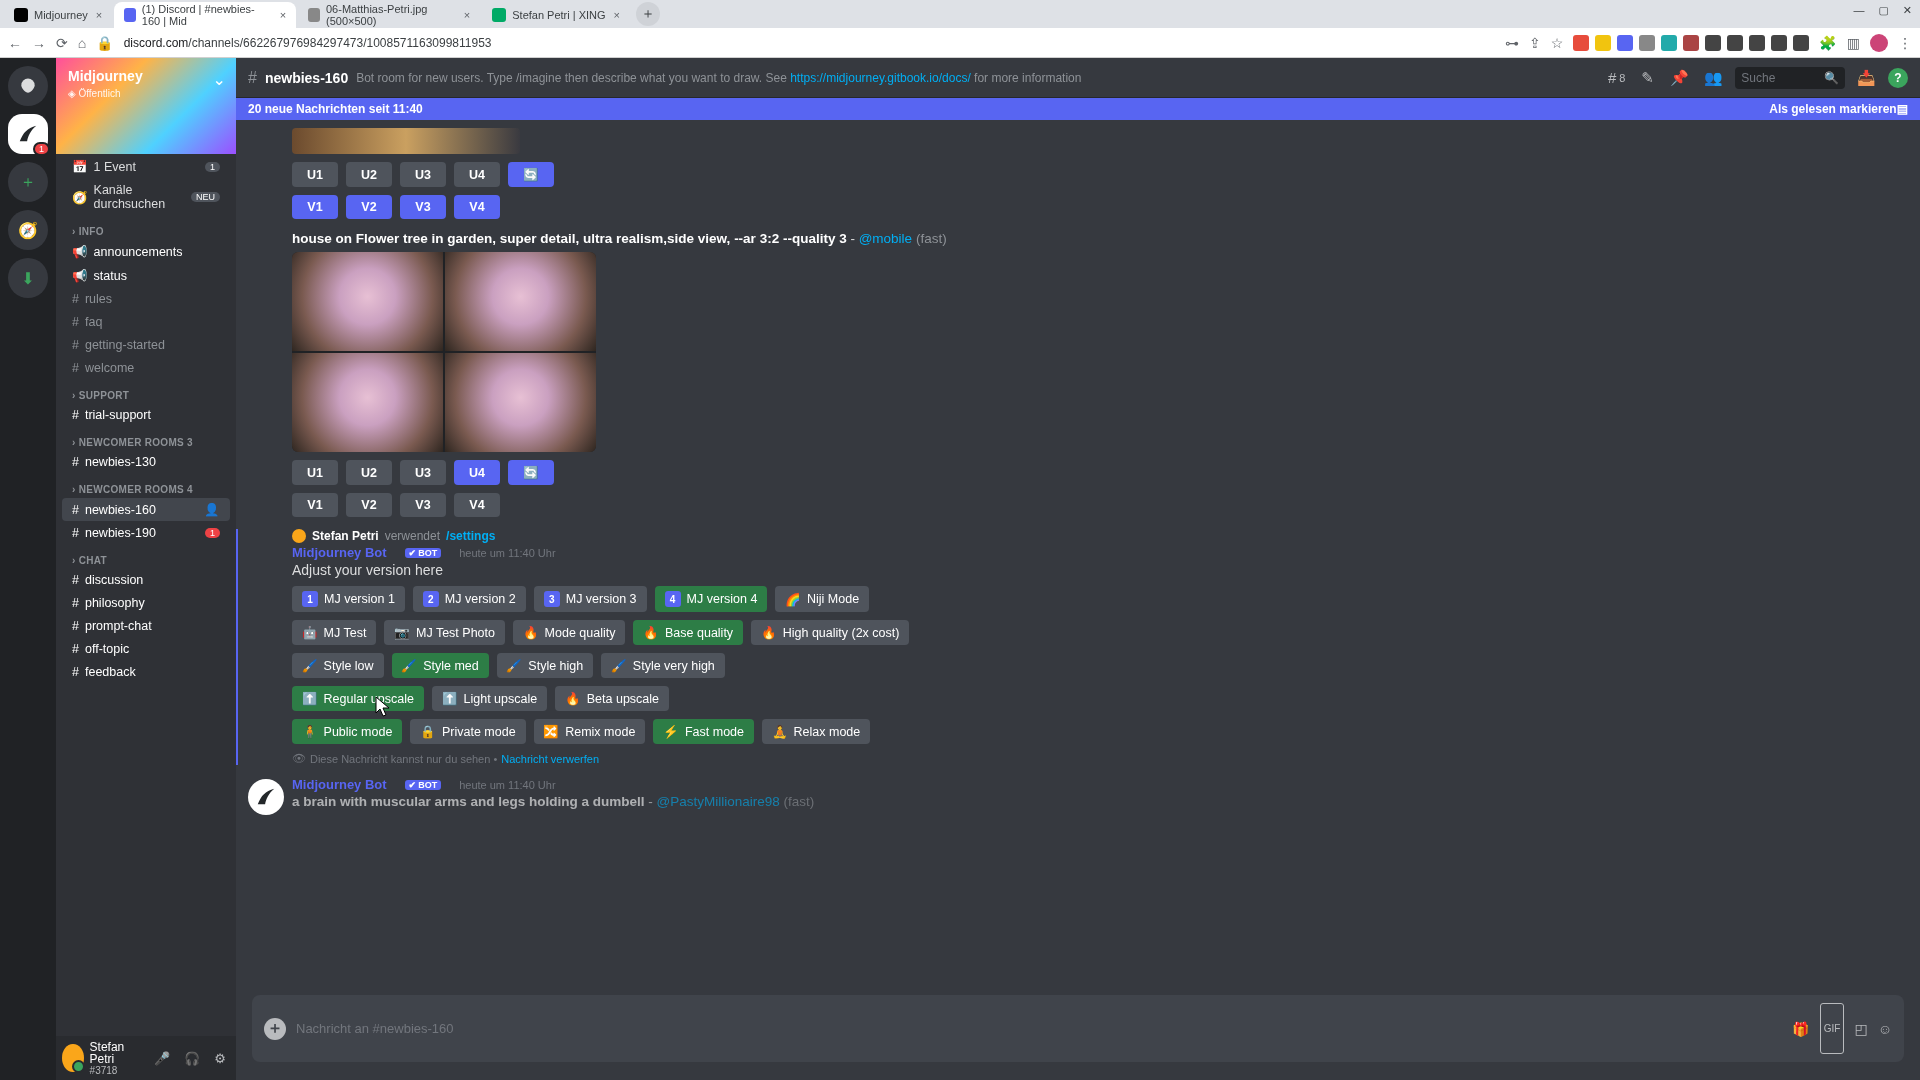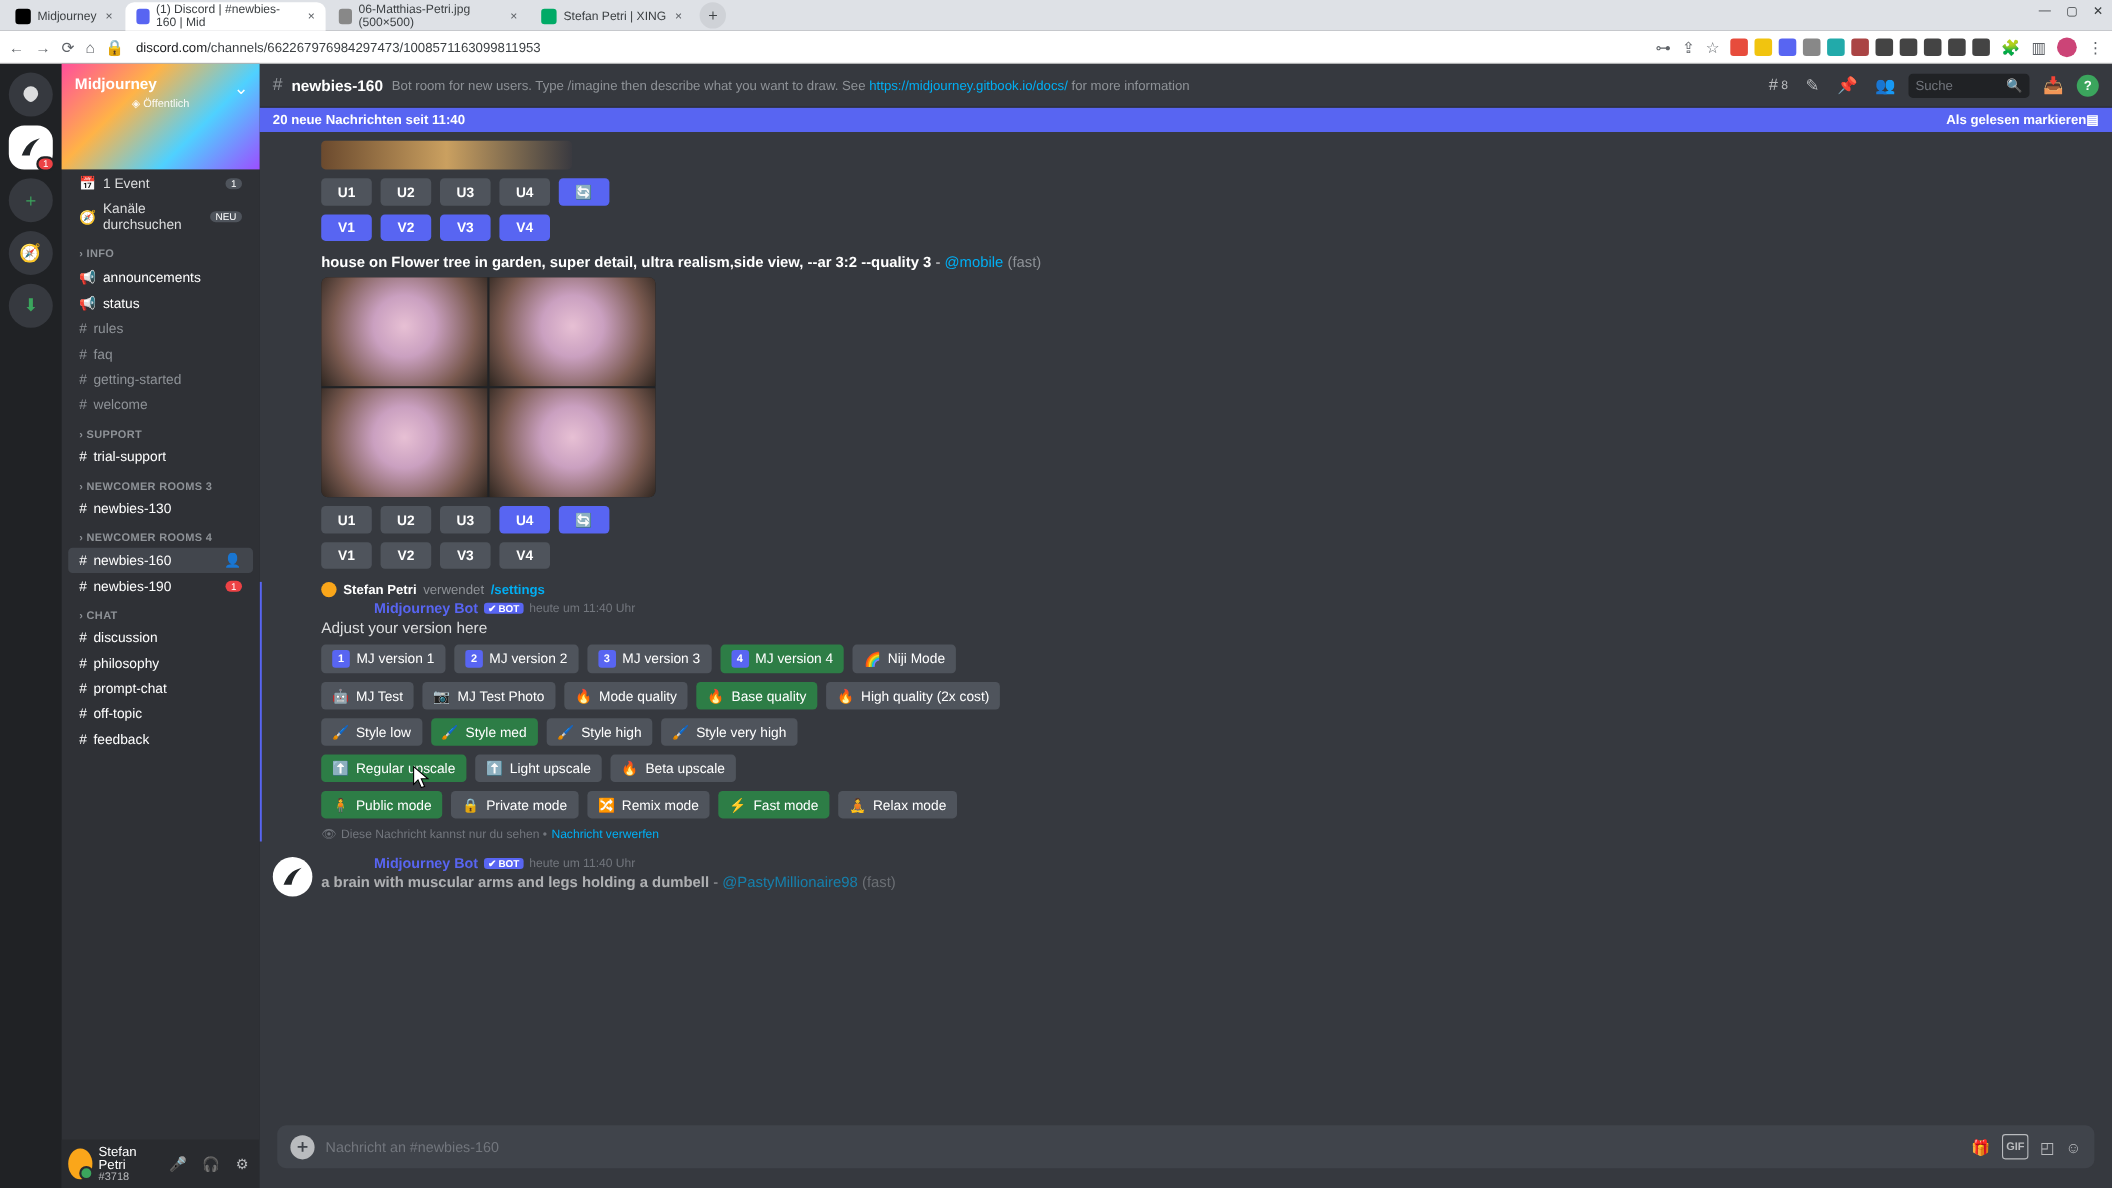--- a/index.html
+++ b/index.html
@@ -23,21 +23,21 @@
   .app { display:flex; height:calc(100vh - 58px); }
   .guildcol { width:56px; background:#202225; display:flex; flex-direction:column; align-items:center; padding-top:8px; gap:8px;}
   .gicon { width:40px; height:40px; border-radius:20px; background:#36393f; display:flex; align-items:center; justify-content:center; color:#dcddde; font-size:16px; position:relative;}
   .gicon.sel { border-radius:14px; background:#fff; color:#23272a;}
   .gicon.green { color:#3ba55d; }
   .gicon .badge { position:absolute; bottom:-2px; right:-2px; background:#ed4245; color:#fff; font-size:9px; border-radius:8px; padding:0 4px; border:2px solid #202225;}
 
   .chanlist { width:180px; background:#2f3136; display:flex; flex-direction:column; }
   .srvhead { height:96px; background:linear-gradient(135deg,#ff4f9b,#ffb347,#4fd1ff,#9b4fff); color:#fff; padding:10px 12px; position:relative;}
   .srvhead .name { font-weight:700; font-size:14px;}
-  .srvhead .pub { font-size:10px; margin-top:4px; opacity:.9;text-align:center;}
+  .srvhead .pub { font-size:10px; margin-top:4px; opacity:.9;}
   .srvhead .chev { position:absolute; right:10px; top:12px; }
   .chscroll { flex:1; overflow:hidden; padding-bottom:4px;}
   .evrow, .chrow { display:flex; align-items:center; padding:4px 10px; font-size:12.5px; color:#8e9297; border-radius:4px; margin:1px 6px; gap:6px;}
   .evrow { color:#dcddde; }
   .evrow .pill, .chrow .pill { margin-left:auto; background:#4f545c; color:#fff; font-size:9px; border-radius:8px; padding:0 5px;}
   .cat { font-size:10px; color:#8e9297; text-transform:uppercase; letter-spacing:.3px; padding:10px 10px 2px 16px; font-weight:600;}
   .chrow.sel { background:#42464d; color:#fff; }
   .chrow.unread { color:#fff; }
   .chrow .redb { margin-left:auto; background:#ed4245; color:#fff; font-size:9px; border-radius:8px; padding:0 5px;}
   .userbar { height:44px; background:#292b2f; display:flex; align-items:center; padding:0 6px; gap:6px;}
@@ -75,21 +75,21 @@
   .btnrow { display:flex; gap:8px; margin-top:8px; }
   .dbtn { background:#4f545c; color:#fff; border:none; border-radius:4px; padding:5px 0; width:46px; font-size:12.5px; font-weight:600; text-align:center;}
   .dbtn.blue { background:#5865f2; }
   .dbtn.ref { width:46px; }
   .divider{border-left:2px solid #5865f2; margin-left:-56px; padding-left:54px;}
   .sysline{font-size:12px; color:#b9bbbe; margin-bottom:2px; display:flex; align-items:center; gap:6px;}
   .sysline .orange{width:14px;height:14px;border-radius:50%;background:#faa61a;display:inline-block;}
   .sysline .user{color:#fff; font-weight:600;}
   .sysline .used{color:#8e9297;}
   .sysline .cmd{color:#00aff4;font-weight:bold;}
-  .botline{display:flex;align-items:center;gap:5px;font-size:13px;margin-bottom:2px;margin-left:48px;}
+  .botline{display:flex;align-items:center;gap:18px;font-size:13px;margin-bottom:2px;}
   .botline .bot{color:#5865f2;font-weight:600;}
   .botline .badge{background:#5865f2;color:#fff;font-size:9px;font-weight:700;padding:0 4px;border-radius:3px; display:flex; align-items:center; gap:2px;}
   .botline .ts{color:#72767d;font-size:11px;}
   .adjust{font-size:14px;color:#dcddde;margin-bottom:8px;}
   .settingsrow{display:flex;flex-wrap:wrap;gap:8px;margin-bottom:8px;}
   .sbtn{background:#4f545c;color:#fff;border:none;border-radius:4px;padding:5px 10px;font-size:12.5px;font-weight:500;display:flex;align-items:center;gap:6px;}
   .sbtn.green{background:#2d7d46;}
   .sbtn .sq{width:16px;height:16px;border-radius:3px;background:#5865f2;color:#fff;font-size:10px;font-weight:700;display:flex;align-items:center;justify-content:center;}
   .eyeline{font-size:11px;color:#72767d;display:flex;align-items:center;gap:4px;}
   .eyeline a{color:#00aff4;text-decoration:none;}
@@ -492,19 +492,19 @@
       <svg class="cursor" style="left:139px; top:576px;" width="18" height="22" viewBox="0 0 18 22">
           <path d="M1 1l0 16 4-4 3 7 3-1-3-7 6 0z" fill="#fff" stroke="#000" stroke-width="1"></path>
         </svg>
     </div>
 
     <div class="composer">
       <div class="compbox">
         <div class="plus">＋</div>
         <div class="ph">Nachricht an #newbies-160</div>
         <span class="ric">🎁</span>
-        <span class="ric" style="font-size:10px;font-weight:700;border:1px solid #b9bbbe;padding:5px 3px;border-radius:3px;">GIF</span>
+        <span class="ric" style="font-size:10px;font-weight:400;border:1px solid #b9bbbe;padding:19px 3px;border-radius:3px;">GIF</span>
         <span class="ric">◰</span>
         <span class="ric">☺</span>
       </div>
     </div>
   </div>
 </div>
 
 </body></html>

